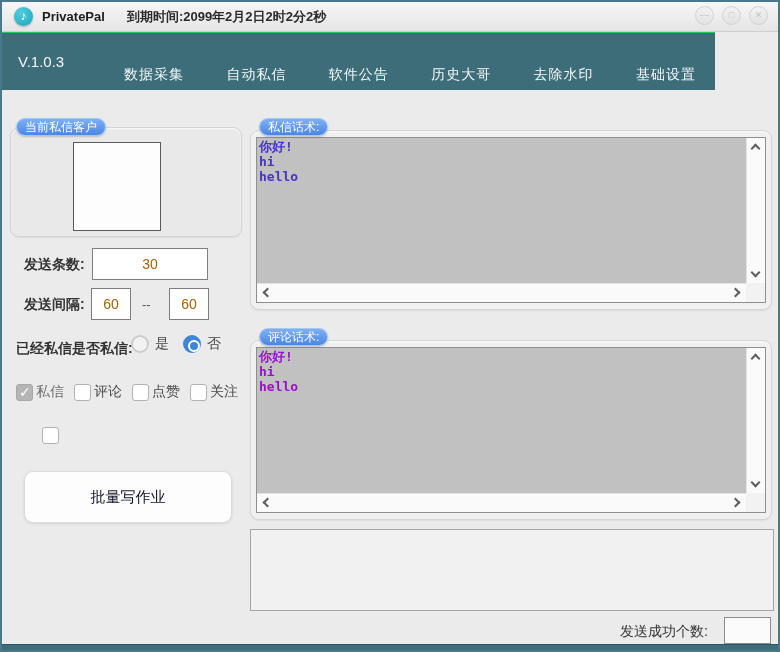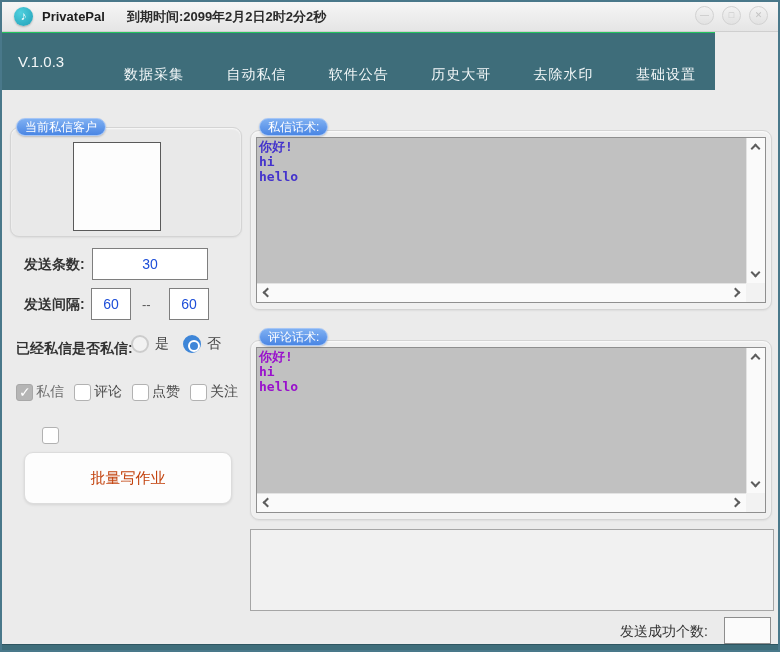--- a/index.html
+++ b/index.html
@@ -67,21 +67,21 @@
   }
 
   
   .photo-frame {
     position:absolute; left:62px; top:14px; width:88px; height:89px;
     background:#fdfdfd; border:1px solid #5a5a5a;
   }
   .field-label { position:absolute; font-size:14px; font-weight:bold; color:#333; }
   .num-input {
     position:absolute; background:#fff; border:1px solid #7e7e7e;
-    font-size:14px; color:#1d4ed8; text-align:center;
+    font-size:14px; color:#a16207; text-align:center;
     font-family:"Liberation Sans",sans-serif;
   }
   .dash-sep { position:absolute; font-size:13px; color:#555; }
 
   .radio-row { position:absolute; display:flex; align-items:center; gap:6px; }
   .radio {
     width:18px; height:18px; border-radius:50%;
     background:#f2f2f2; border:2px solid #cccccc;
   }
   .radio.selected {
@@ -102,23 +102,23 @@
     background:#b5b5b5; border:1px solid #a8a8a8; position:relative;
   }
   .checkbox.checked-gray::after {
     content:"✓"; position:absolute; left:2px; top:-1px;
     color:#fff; font-size:14px; font-weight:bold;
   }
   .check-label { font-size:14px; color:#4a4a4a; margin:0 10px 0 3px; }
   .check-label.muted { color:#6f6f6f; }
 
   .big-button {
-    position:absolute; left:22px; top:362px; width:208px; height:52px;
+    position:absolute; left:22px; top:381px; width:208px; height:52px;
     background:#fdfdfd; border:1px solid #dcdcdc; border-radius:9px;
-    font-size:15px; color:#c2410c; text-align:center; line-height:50px;
+    font-size:15px; color:#0f172a; text-align:center; line-height:50px;
     box-shadow:0 1px 3px rgba(0,0,0,.10); cursor:pointer;
     font-family:"Liberation Sans",sans-serif;
   }
 
   
   .ta-frame {
     position:absolute; background:#fff; border:1px solid #8f8f8f;
     display:grid; grid-template-columns:1fr 19px; grid-template-rows:1fr 19px;
   }
   .ta-content {

